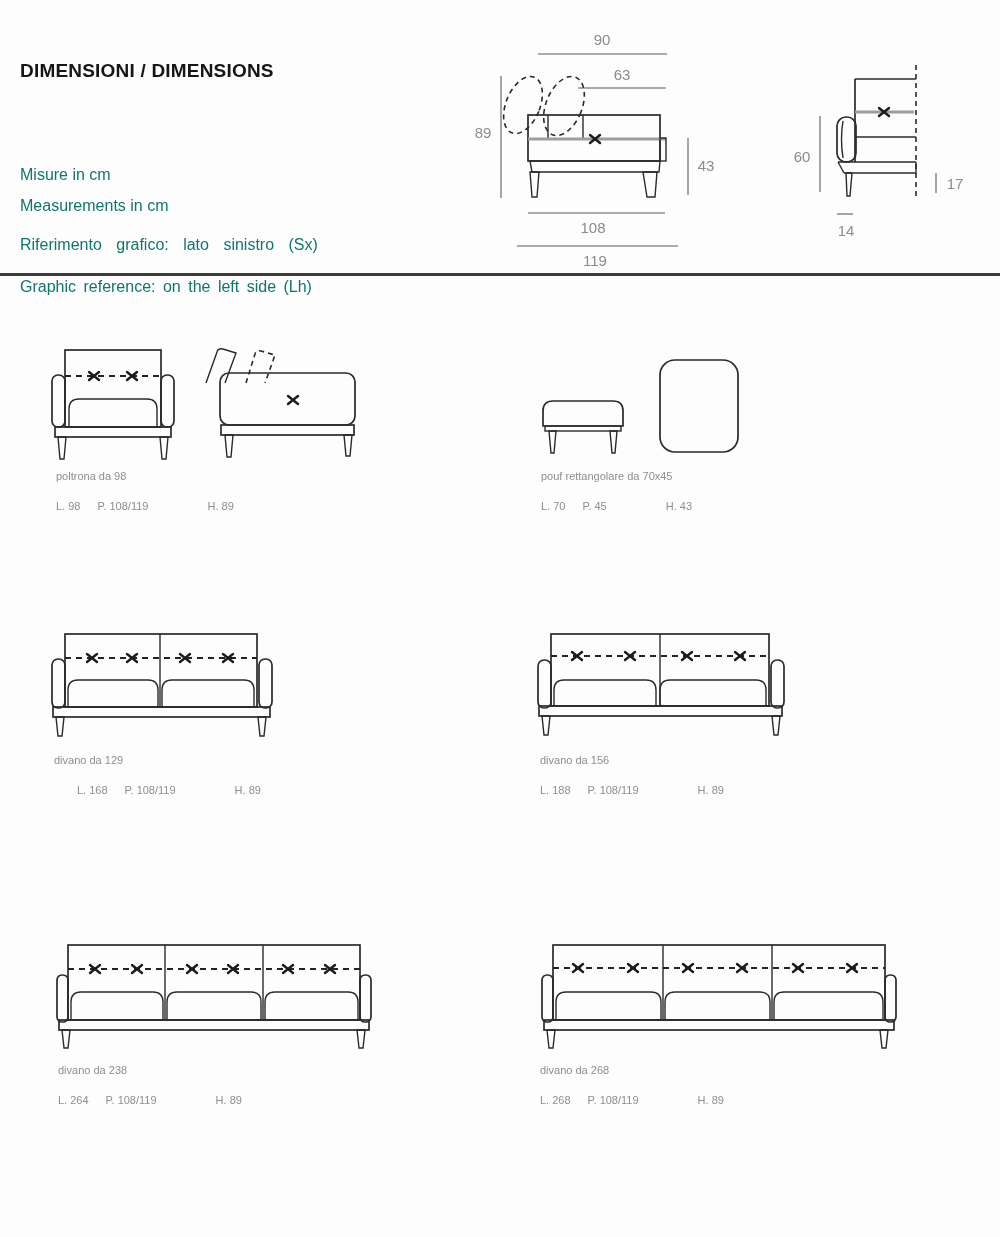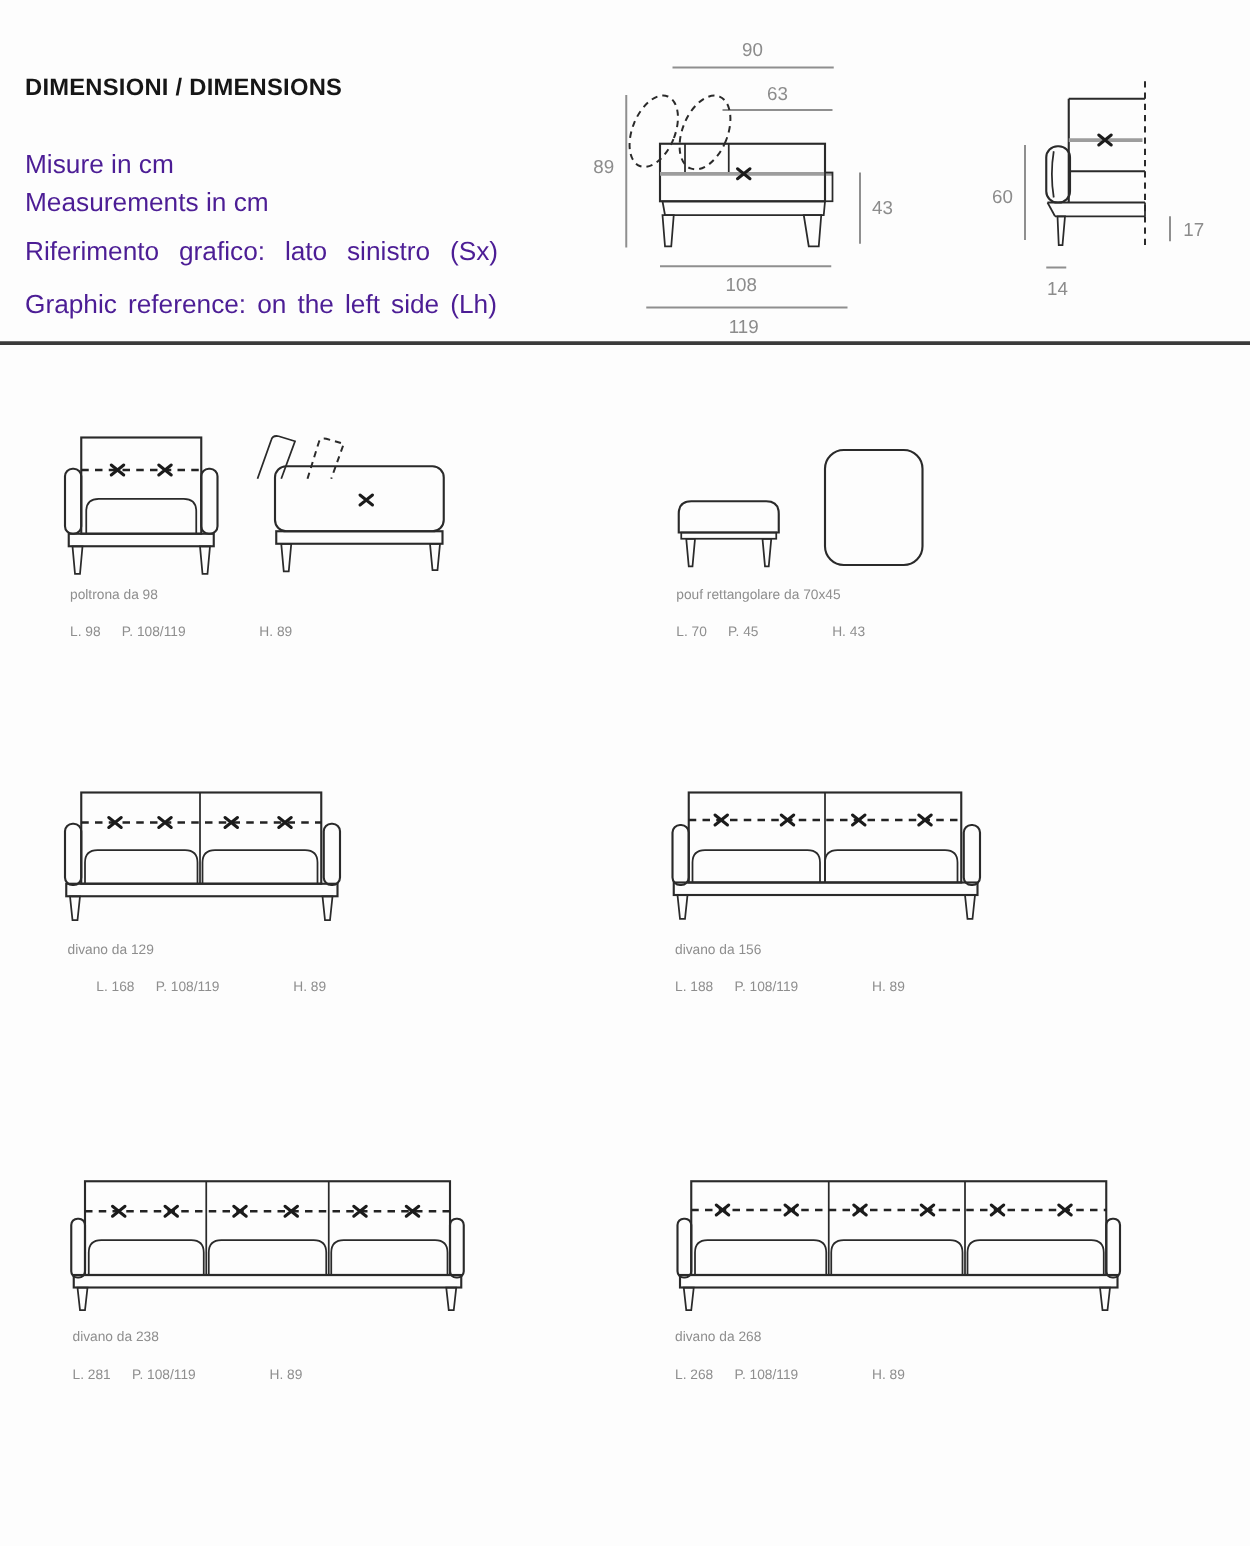--- a/index.html
+++ b/index.html
@@ -4,21 +4,21 @@
 <style>
   html,body{margin:0;padding:0;}
   body{
     width:1000px;height:1237px;position:relative;
     background:#fdfdfd;
     font-family:"Liberation Sans", sans-serif;
     overflow:hidden;
   }
   .abs{position:absolute;}
   .page-title{font-size:19px;font-weight:bold;color:#161616;letter-spacing:.2px;margin:0;}
-  .note{font-size:21px;color:#4c1d95;}
+  .note{font-size:16px;color:#0f766e;margin-top:46px;}
   .ref1{word-spacing:10px;}
   .ref2{word-spacing:3px;}
   .divider{background:#3a3a3a;height:3px;width:1000px;left:0;}
   .pname,.pdims{font-size:11px;color:#8e8e8e;white-space:nowrap;}
   .pdims .dpart{margin-right:17px;}
   .pdims .dpart:last-child{margin-right:0;padding-left:42px;}
   svg{overflow:visible;}
   svg text{font-family:"Liberation Sans", sans-serif;font-size:15px;fill:#8c8c8c;}
   .ln{stroke:#2a2a2a;stroke-width:1.7;fill:none;}
   .ln2{stroke:#2a2a2a;stroke-width:1.4;fill:none;}
@@ -220,21 +220,21 @@
   <path class="ln2" d="M15,80 V62 Q15,52 25,52 H97 Q107,52 107,62 V80"></path>
   <path class="ln2" d="M111,80 V62 Q111,52 121,52 H195 Q205,52 205,62 V80"></path>
   <path class="ln2" d="M209,80 V62 Q209,52 219,52 H292 Q302,52 302,62 V80"></path>
   <rect class="ln" x="3" y="80" width="310" height="10"></rect>
   <polygon class="ln2" points="6,90 14,90 12,108 8,108"></polygon>
   <polygon class="ln2" points="301,90 309,90 307,108 303,108"></polygon>
 </svg>
 
 <div class="abs pname" style="left:58px;top:1064px;">divano da 238</div>
 <div class="abs pdims" style="left:58px;top:1094px;">
-  <span class="dpart">L. 281</span><span class="dpart">P. 108/119</span><span class="dpart">H. 89</span>
+  <span class="dpart">L. 264</span><span class="dpart">P. 108/119</span><span class="dpart">H. 89</span>
 </div>
 
 <svg class="abs" style="left:540px;top:940px;" width="360" height="112" viewBox="0 0 360 112">
   <rect class="ln" x="13" y="5" width="332" height="75"></rect>
   <line class="ln2" x1="123" y1="5" x2="123" y2="80"></line>
   <line class="ln2" x1="232" y1="5" x2="232" y2="80"></line>
   <line class="dash" x1="13" y1="28" x2="345" y2="28"></line>
   <use href="#xm" x="38" y="28"></use>
   <use href="#xm" x="93" y="28"></use>
   <use href="#xm" x="148" y="28"></use>

